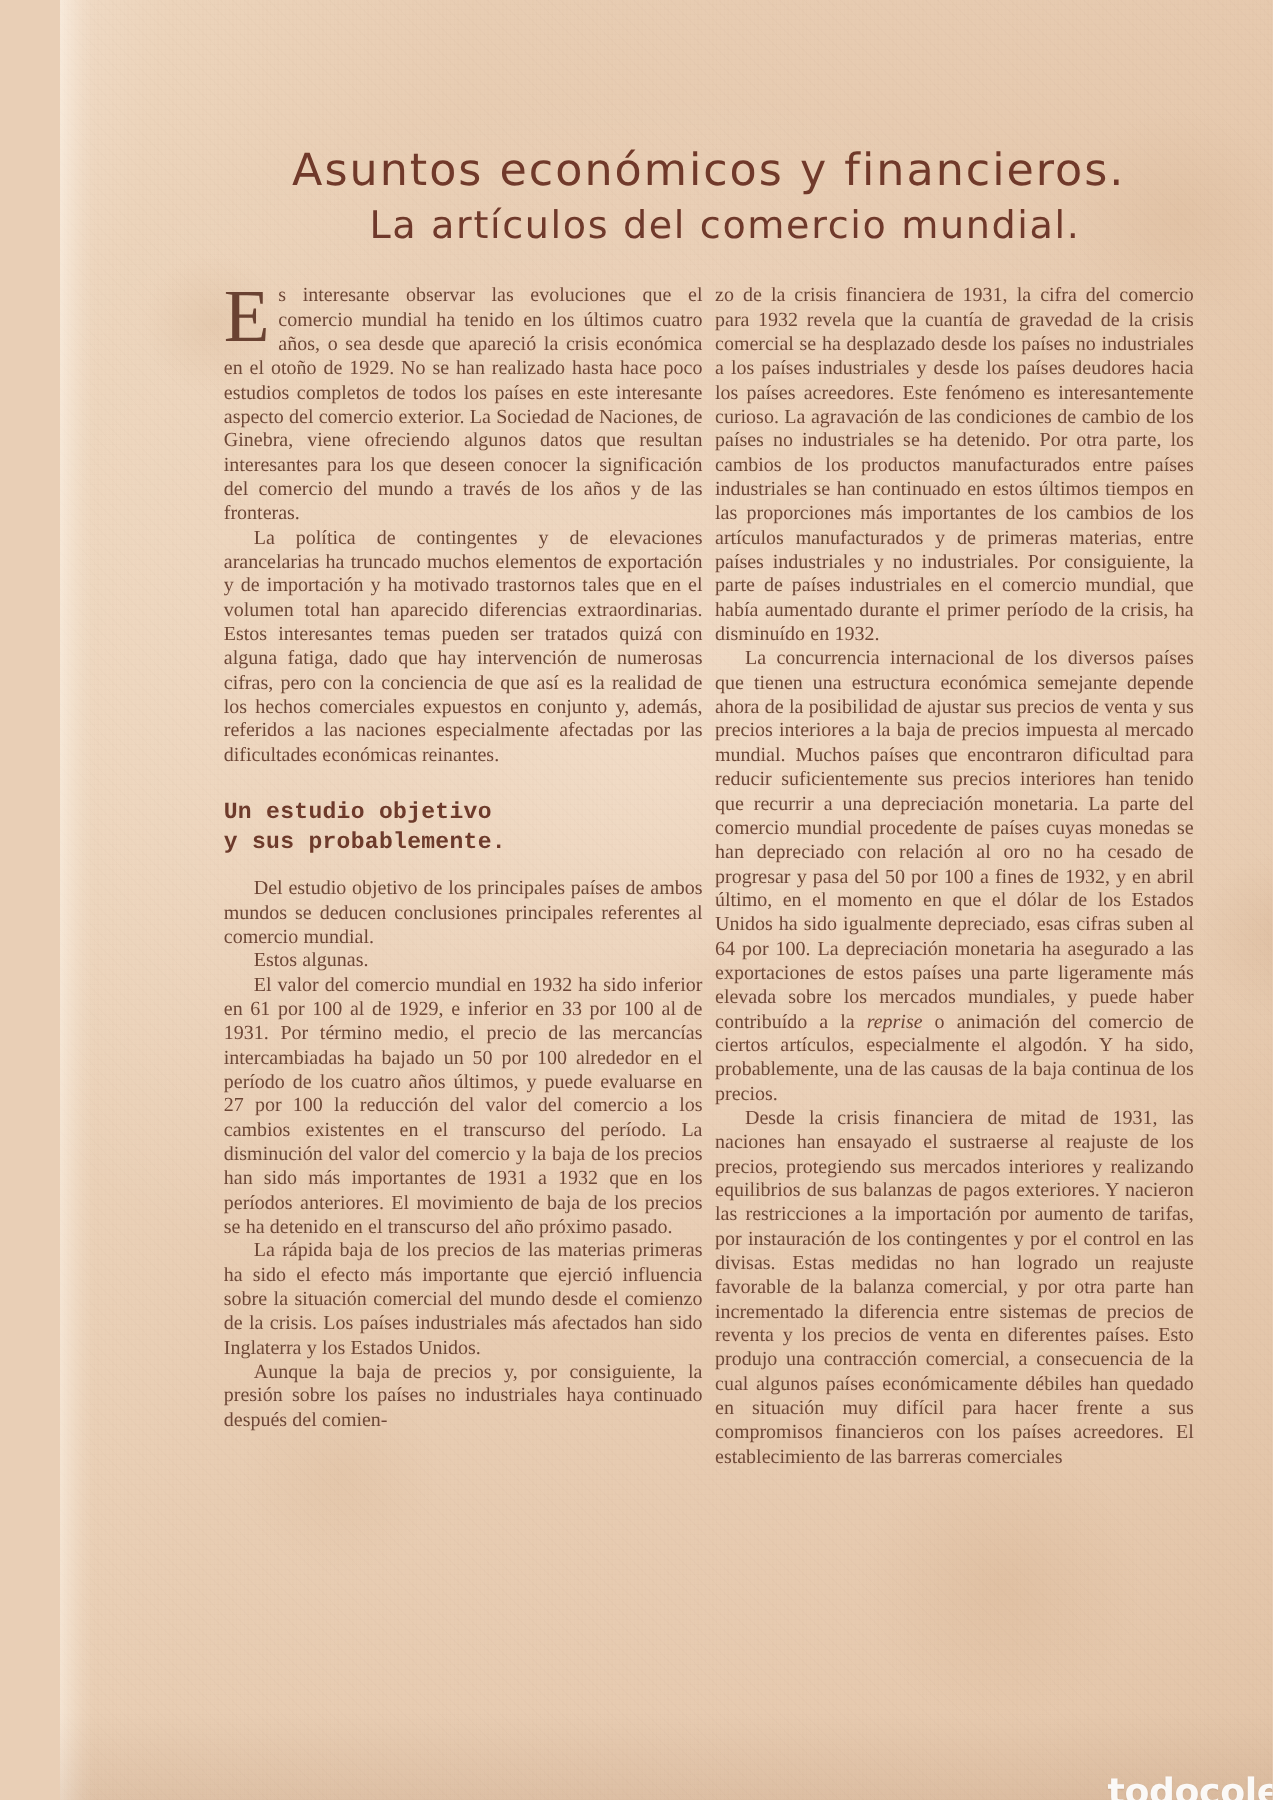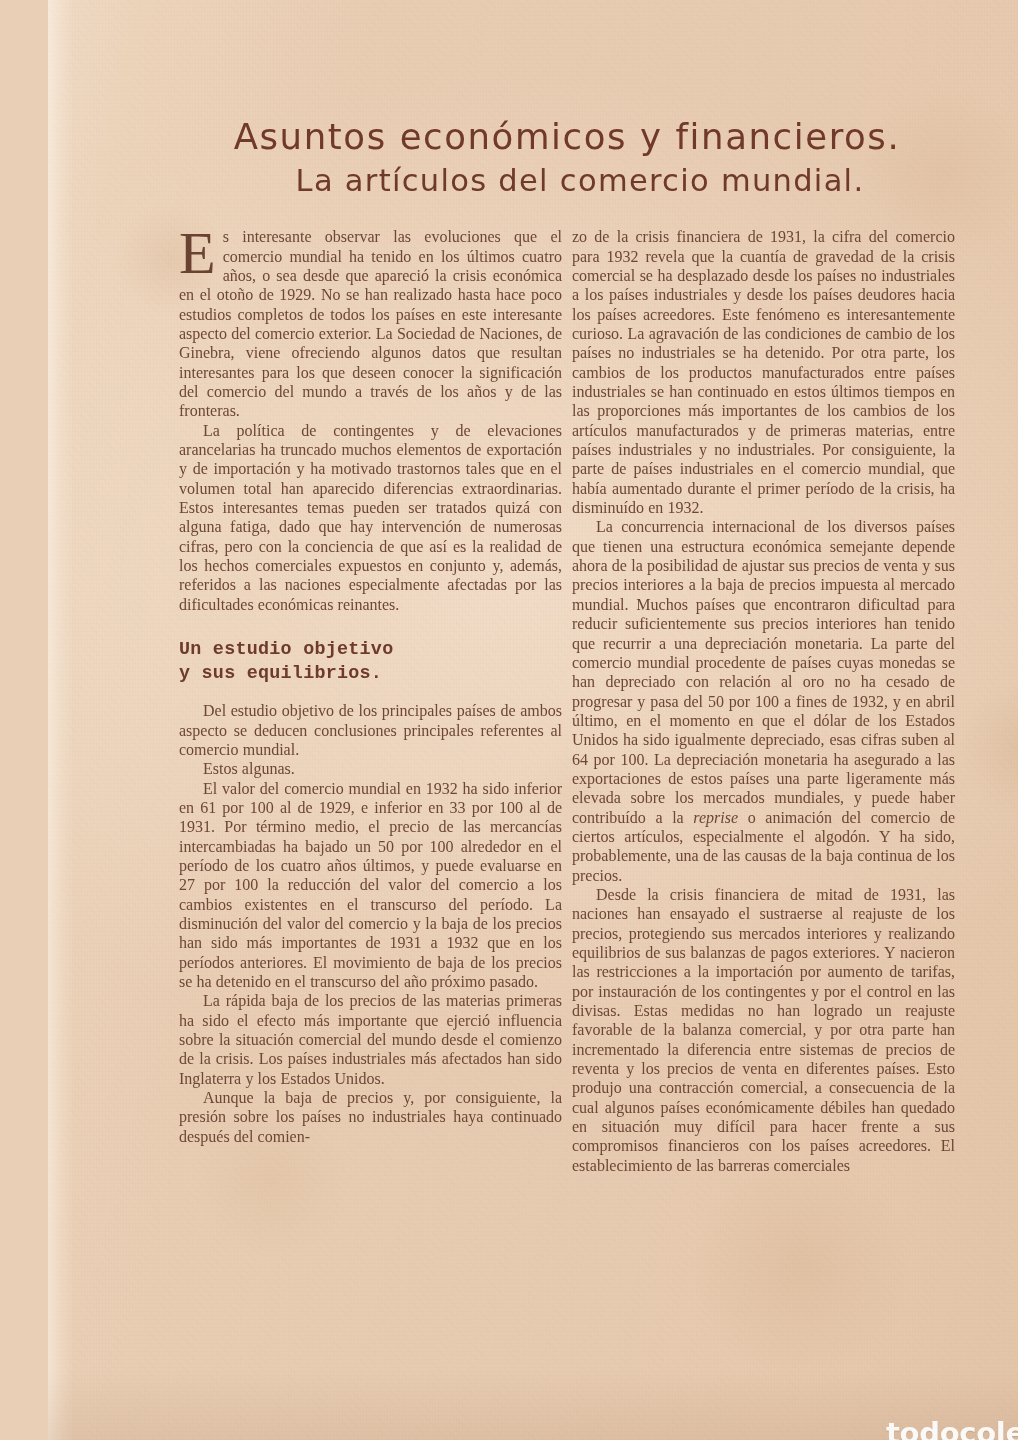--- a/index.html
+++ b/index.html
@@ -197,24 +197,24 @@
     <div class="columns">
 
       <div class="col">
 
         <p class="body-text dropcap-para">Es interesante observar las evoluciones que el comercio mundial ha tenido en los últimos cuatro años, o sea desde que apareció la crisis económica en el otoño de 1929. No se han realizado hasta hace poco estudios completos de todos los países en este interesante aspecto del comercio exterior. La Sociedad de Naciones, de Ginebra, viene ofreciendo algunos datos que resultan interesantes para los que deseen conocer la significación del comercio del mundo a través de los años y de las fronteras.</p>
 
         <p class="body-text">La política de contingentes y de elevaciones arancelarias ha truncado muchos elementos de exportación y de importación y ha motivado trastornos tales que en el volumen total han aparecido diferencias extraordinarias. Estos interesantes temas pueden ser tratados quizá con alguna fatiga, dado que hay intervención de numerosas cifras, pero con la conciencia de que así es la realidad de los hechos comerciales expuestos en conjunto y, además, referidos a las naciones especialmente afectadas por las dificultades económicas reinantes.</p>
 
         <h3 class="subhead">
           <span class="l2">Un estudio objetivo</span>
-          <span class="l2">y sus equilibrios.</span>
+          <span class="l2">y sus probablemente.</span>
         </h3>
 
-        <p class="body-text indent">Del estudio objetivo de los principales países de ambos aspecto se deducen conclusiones principales referentes al comercio mundial.</p>
+        <p class="body-text indent">Del estudio objetivo de los principales países de ambos mundos se deducen conclusiones principales referentes al comercio mundial.</p>
 
         <p class="body-text">Estos algunas.</p>
 
         <p class="body-text">El valor del comercio mundial en 1932 ha sido inferior en 61 por 100 al de 1929, e inferior en 33 por 100 al de 1931. Por término medio, el precio de las mercancías intercambiadas ha bajado un 50 por 100 alrededor en el período de los cuatro años últimos, y puede evaluarse en 27 por 100 la reducción del valor del comercio a los cambios existentes en el transcurso del período. La disminución del valor del comercio y la baja de los precios han sido más importantes de 1931 a 1932 que en los períodos anteriores. El movimiento de baja de los precios se ha detenido en el transcurso del año próximo pasado.</p>
 
         <p class="body-text">La rápida baja de los precios de las materias primeras ha sido el efecto más importante que ejerció influencia sobre la situación comercial del mundo desde el comienzo de la crisis. Los países industriales más afectados han sido Inglaterra y los Estados Unidos.</p>
 
         <p class="body-text">Aunque la baja de precios y, por consiguiente, la presión sobre los países no industriales haya continuado después del comien-</p>
       </div>
 

